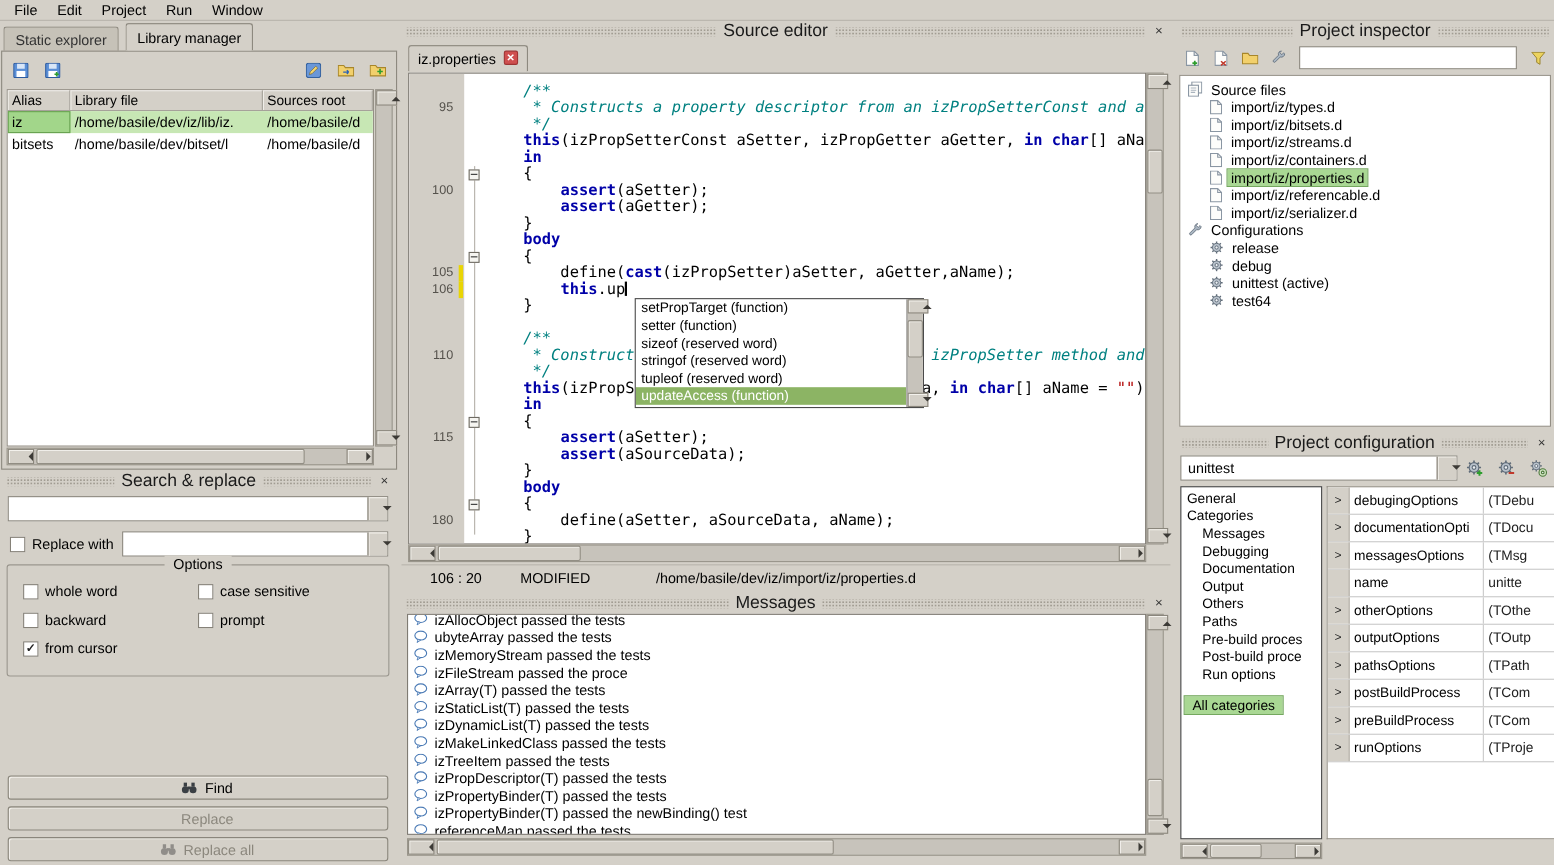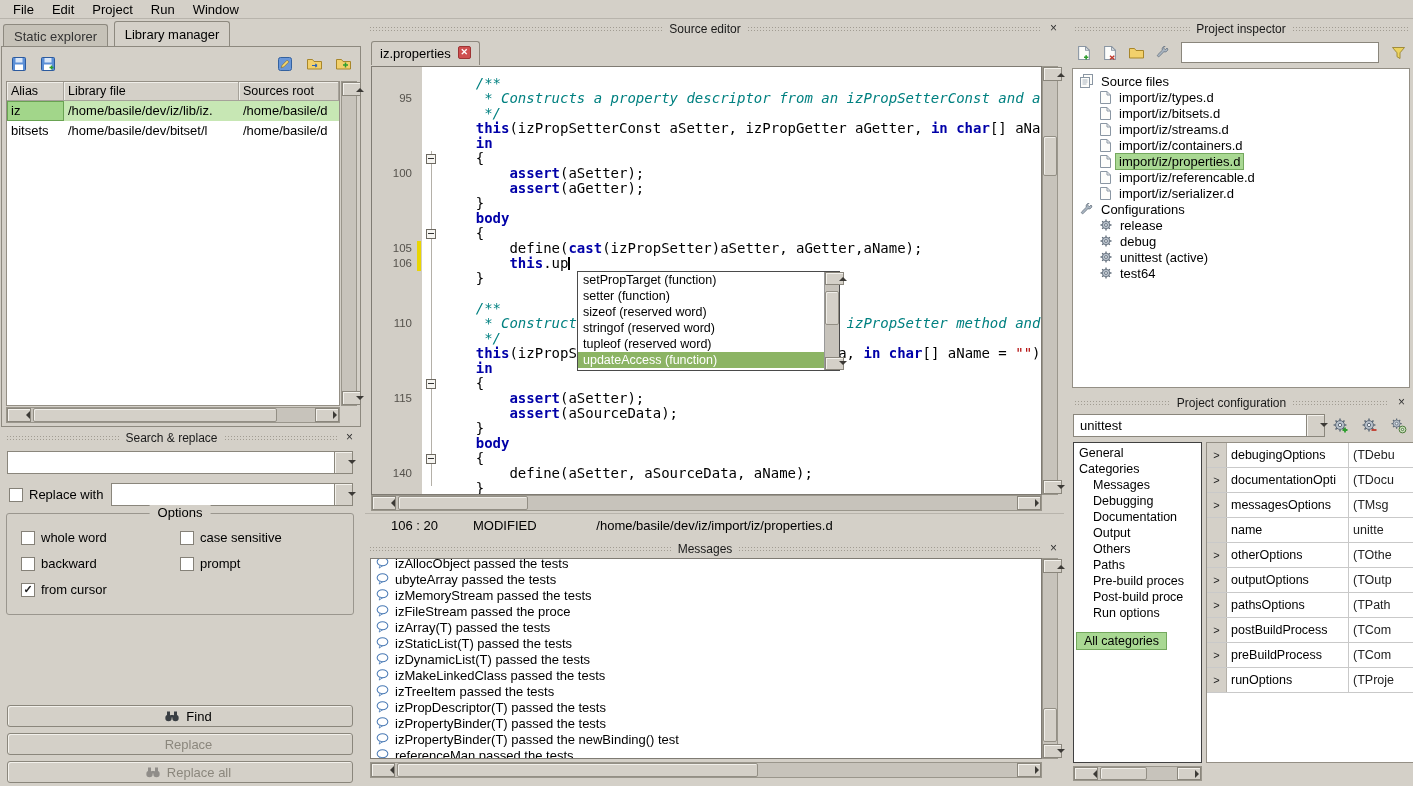--- a/index.html
+++ b/index.html
@@ -9,21 +9,21 @@
 
   
   #menubar { position:absolute; left:0; top:0; right:0; height:19px; background:#d4d0c8;
              border-bottom:1px solid #b8b4ac; display:flex; align-items:center; padding-left:4px; }
   .menu-item { padding:10px 9px; font-size:13px; cursor:default; }
 
   
   .panel { position:absolute; }
   .panel-header { position:absolute; left:0; right:0; top:0; height:15px; display:flex; align-items:center; gap:6px; padding:0 5px; }
   .grip { flex:1; height:8px; background-image:radial-gradient(circle,#a19c92 35%,rgba(0,0,0,0) 36%); background-size:3px 3px; background-position:0 1px; }
-  .panel-header .title { font-size:12px; color:#1a1a1a; white-space:nowrap;text-align:center; }
+  .panel-header .title { font-size:16px; color:#1a1a1a; white-space:nowrap;text-align:center; }
   .panel-header .close { width:13px; height:13px; line-height:12px; text-align:center; font-size:12px; color:#333; cursor:default; }
 
   .tool-btn { width:26px; height:26px; display:flex; align-items:center; justify-content:center;
               background:transparent; border:1px solid transparent; border-radius:3px; padding:0; }
   .raised, .push-btn, .sb-btn, .combo-btn { background:#d4d0c8; border:1px solid #8a867c; box-shadow:inset 1px 1px 0 #f3f1ec;padding-left:17px; }
 
   .combo { position:relative; background:#fff; border:1px solid #8a867c; display:flex; align-items:center; }
   .combo input { flex:1; min-width:0; border:none; outline:none; height:100%; padding:0 4px; font:inherit; background:transparent; }
   .combo-value { flex:1; padding:0 6px; font-size:13px; white-space:nowrap; overflow:hidden; }
   .combo-btn { width:17px; align-self:stretch; display:flex; align-items:center; justify-content:center; border-top:none;border-bottom:none;border-right:none; }
@@ -522,21 +522,21 @@
           </div>
           <div class="code-row">
             <span class="ln"></span>
             <span class="lmark"></span>
             <span class="lfold">
               <span class="foldbox"></span>
             </span>
             <span class="code"><span class="tk-p">    {</span></span>
           </div>
           <div class="code-row">
-            <span class="ln">140</span>
+            <span class="ln">180</span>
             <span class="lmark"></span>
             <span class="lfold"></span>
             <span class="code"><span class="tk-p">        define(aSetter, aSourceData, aName);</span></span>
           </div>
           <div class="code-row">
             <span class="ln"></span>
             <span class="lmark"></span>
             <span class="lfold"></span>
             <span class="code"><span class="tk-p">    }</span></span>
           </div>

